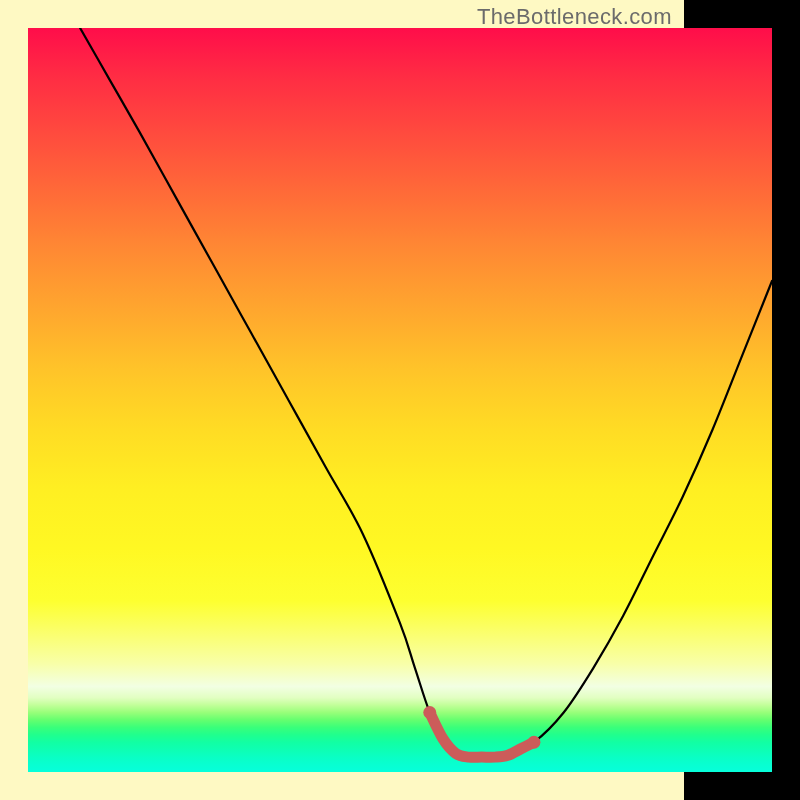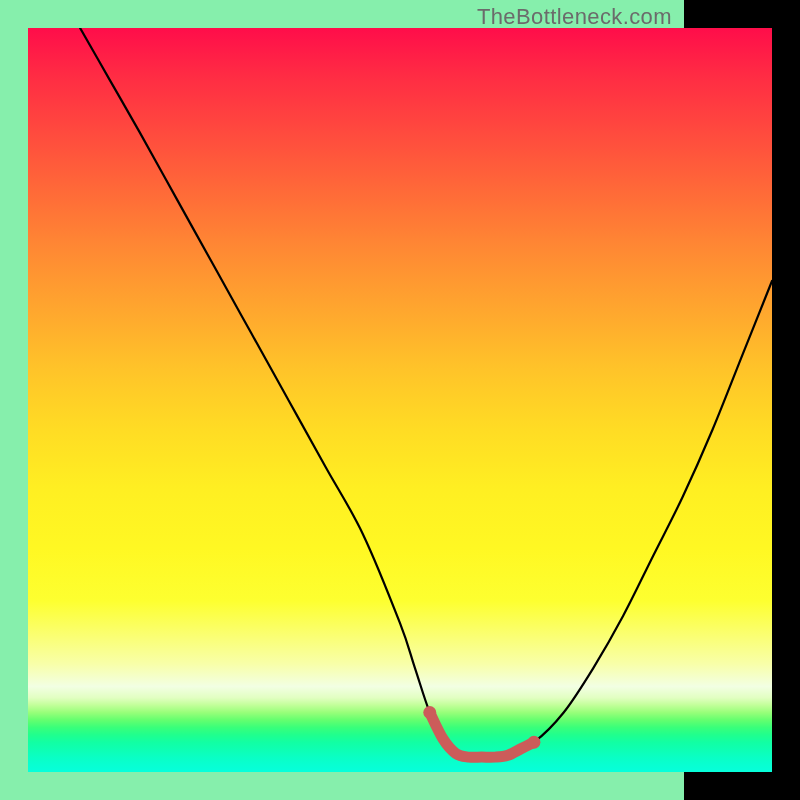--- a/index.html
+++ b/index.html
@@ -8,21 +8,21 @@
     width: 800px;
     height: 800px;
     overflow: hidden;
     font-family: Arial, Helvetica, sans-serif;
     background: #000;
   }
   .canvas {
     position: relative;
     width: 684px;
     height: 800px;
-    background: #86efac;
+    background: #fef9c3;
   }
   .plot-area {
     position: absolute;
     left: 28px;
     top: 28px;
     width: 744px;
     height: 744px;
     overflow: hidden;
   }
   .gradient-bg {

